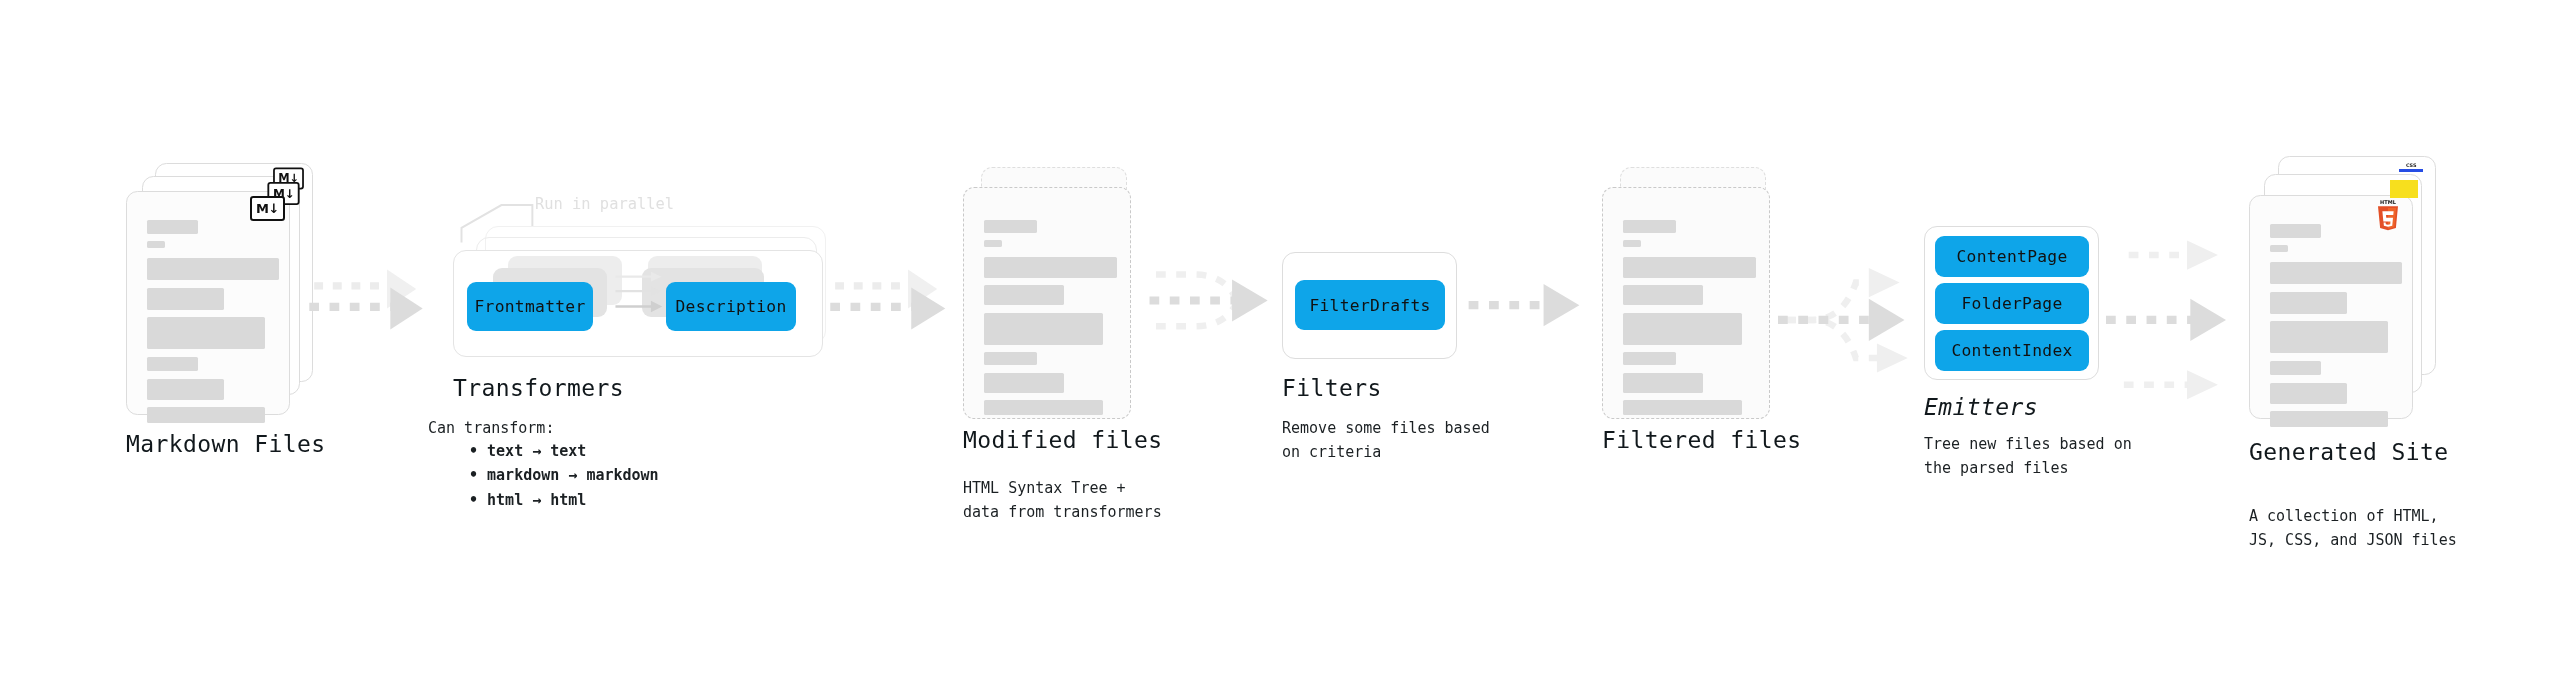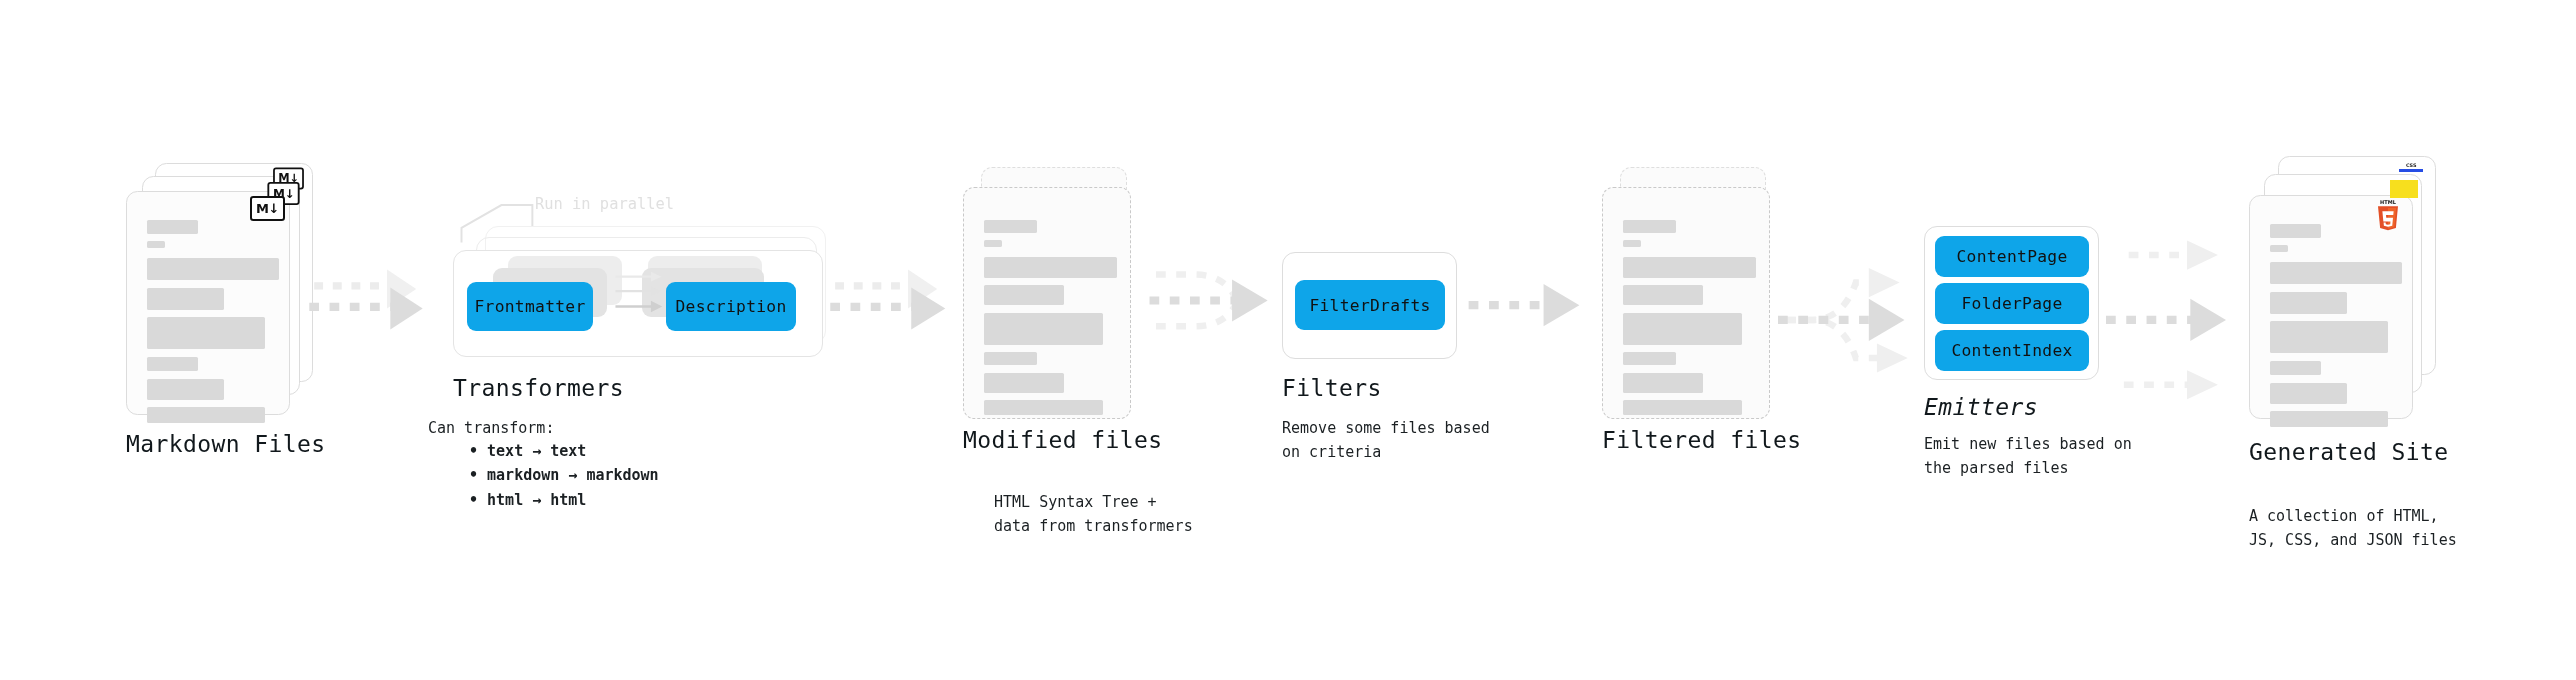--- a/index.html
+++ b/index.html
@@ -269,21 +269,21 @@
           <div class="skel" style="width:133px; height:20.3px;"></div>
           <div class="skel" style="width:80px; height:20.3px;"></div>
           <div class="skel" style="width:119px; height:32.5px;"></div>
           <div class="skel" style="width:53px; height:13px;"></div>
           <div class="skel" style="width:80px; height:20.3px;"></div>
           <div class="skel" style="width:119px; height:14.6px;"></div>
         </div>
       </div>
     </div>
     <div class="title" style="left:963px; top:427px;">Modified files</div>
-    <div class="caption" style="left:963px; top:490px;margin-left:31px;">HTML Syntax Tree +
+    <div class="caption" style="left:963px; top:476px;">HTML Syntax Tree +
 data from transformers</div>
   </div>
 
   <svg class="deco" style="left:1138px; top:260px;" width="142" height="89" viewBox="0 0 175 110">
     <g fill="none" stroke-linecap="butt">
       <path d="M 22 18 L 70 18 Q 108 18 122 50" stroke="#efefef" stroke-width="8" stroke-dasharray="12 13"></path>
       <path d="M 22 82 L 70 82 Q 108 82 122 52" stroke="#efefef" stroke-width="8" stroke-dasharray="12 13"></path>
       <line x1="14" y1="50" x2="122" y2="50" stroke="#dcdcdc" stroke-width="10" stroke-dasharray="12 13"></line>
     </g>
     <polygon points="116,24 160,50 116,76" fill="#dcdcdc"></polygon>
@@ -333,21 +333,21 @@
     <polygon points="122,137 160,155 122,173" fill="#efefef"></polygon>
   </svg>
 
   <div class="node" style="left:0px; top:0px;">
     <div class="group-box" style="left:1924px; top:226px; width:175px; height:154px;"></div>
     <div class="chip" style="left:1935px; top:236px; width:154px; height:41px; z-index:3;">ContentPage</div>
     <div class="chip" style="left:1935px; top:283px; width:154px; height:41px; z-index:3;">FolderPage</div>
     <div class="chip" style="left:1935px; top:330px; width:154px; height:41px; z-index:3;">ContentIndex</div>
 
     <div class="title" style="left:1924px; top:394px;font-style:italic;">Emitters</div>
-    <div class="caption" style="left:1924px; top:432px;">Emit new files based on
+    <div class="caption" style="left:1924px; top:432px;">Tree new files based on
 the parsed files</div>
   </div>
 
   <svg class="deco" style="left:2106px; top:232px;" width="150" height="175" viewBox="0 0 185 215">
     <g fill="none" stroke-linecap="butt">
       <line x1="28" y1="28" x2="104" y2="28" stroke="#efefef" stroke-width="8" stroke-dasharray="12 13"></line>
       <line x1="0" y1="108" x2="110" y2="108" stroke="#dcdcdc" stroke-width="10" stroke-dasharray="12 13"></line>
       <line x1="22" y1="188" x2="104" y2="188" stroke="#efefef" stroke-width="8" stroke-dasharray="12 13"></line>
     </g>
     <polygon points="100,10 138,28 100,46" fill="#efefef"></polygon>

